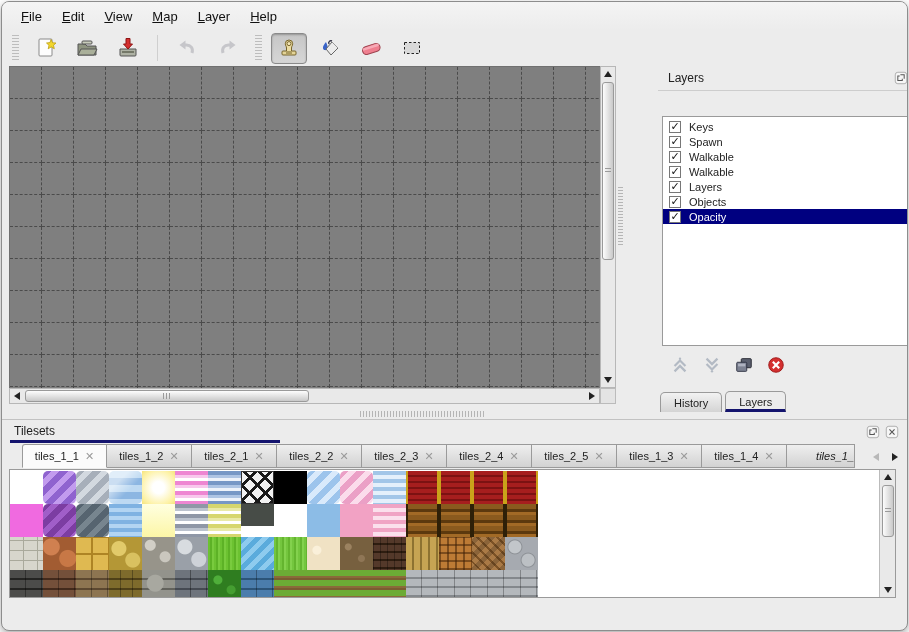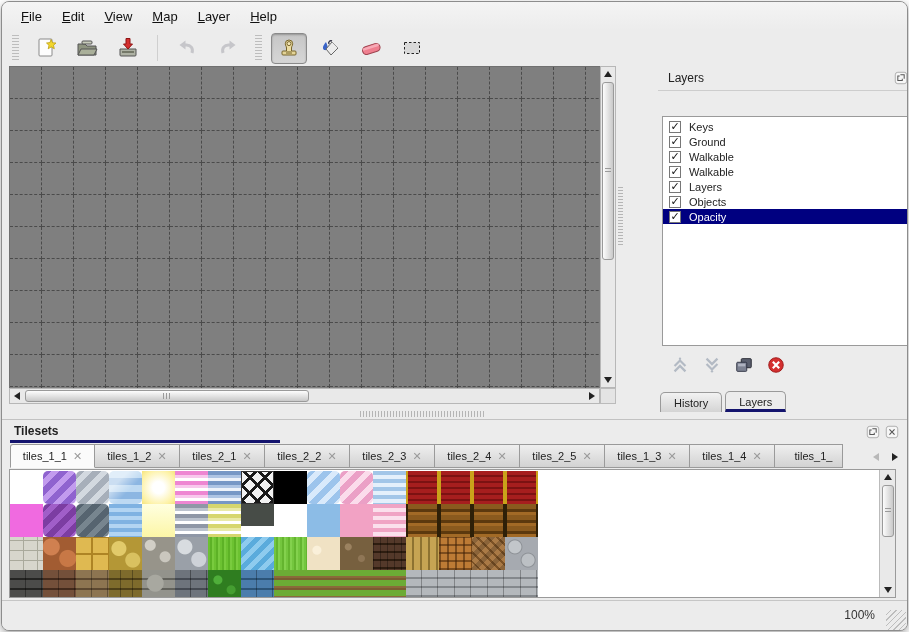--- a/index.html
+++ b/index.html
@@ -77,31 +77,31 @@
   .lt-btn{width:24px;height:24px;border:none;background:transparent;padding:0;display:flex;
     align-items:center;justify-content:center;}
   .dock-tabs{position:absolute;left:2px;top:318px;width:273px;height:28px;display:flex;align-items:flex-end;gap:3px;}
   .panel-tab{font-size:11px;color:#222;padding:4px 13px 3px 13px;border:1px solid #9a9a9a;border-bottom:none;
     border-radius:5px 5px 0 0;background:linear-gradient(180deg,#f2f2f2,#d4d4d4);}
   .panel-tab.active{background:#ececec;border-bottom:3px solid #14146e;padding-bottom:1px;}
   
   .tilesets-dock{position:absolute;left:0;top:417px;width:905px;height:181px;border-top:1px solid #c2c2c2;
     background:#ececec;}
   .ts-header{position:absolute;left:0;top:0;width:100%;height:24px;}
-  .ts-title{position:absolute;left:12px;top:4px;font-size:12px;color:#222;font-weight:bold;}
+  .ts-title{position:absolute;left:12px;top:4px;font-size:12px;color:#222;}
   .ts-underline{position:absolute;left:8px;top:20px;width:270px;height:3px;background:#14146e;}
   .ts-header-btns{position:absolute;right:8px;top:4px;display:flex;gap:4px;}
   .ts-tabbar{position:absolute;left:8px;top:24px;width:855px;height:25px;display:flex;overflow:hidden;}
   .ts-tab{flex:none;width:85px;height:24px;box-sizing:border-box;border:1px solid #9a9a9a;border-left-width:0;
     background:linear-gradient(180deg,#efefef,#d2d2d2);display:flex;align-items:center;justify-content:center;
     gap:6px;font-size:11px;color:#222;}
-  .ts-tab:first-child{border-left-width:1px;border-radius:3px 0 0 0;}
+  .ts-tab:first-child{border-left-width:1px;border-radius:3px 0 0 0;margin-left:12px;}
   .ts-tab.active{background:#fbfbfb;border-bottom:1px solid #fbfbfb;}
   .ts-tab .tab-close{color:#9a9a9a;font-size:11px;font-weight:bold;}
-  .ts-tab.truncated{width:68px;overflow:hidden;justify-content:center;padding-left:10px;}
+  .ts-tab.truncated{width:68px;overflow:hidden;justify-content:flex-end;padding-left:10px;font-style:italic;}
   .ts-scroll{position:absolute;right:4px;top:26px;display:flex;gap:2px;}
   .ts-scroll-btn{width:17px;height:21px;display:flex;align-items:center;justify-content:center;background:#ececec;}
   .ts-scroll-btn.disabled .tri-left{border-right-color:#b8b8b8;}
   .palette-box{position:absolute;left:7px;top:49px;width:887px;height:129px;background:#fff;
     border:1px solid #9a9a9a;box-sizing:border-box;overflow:hidden;}
   .palette-grid{position:absolute;left:0;top:1px;display:grid;grid-template-columns:repeat(16,33px);
     grid-auto-rows:33px;}
   .t{width:33px;height:33px;box-sizing:border-box;}
   
   .t-empty{background:#fff;}
@@ -522,21 +522,21 @@
         </span>
       </span>
     </div>
     <div class="layers-list">
         <div class="layer-row">
           <span class="checkbox">✓</span>
           <span class="layer-label">Keys</span>
         </div>
         <div class="layer-row">
           <span class="checkbox">✓</span>
-          <span class="layer-label">Ground</span>
+          <span class="layer-label">Spawn</span>
         </div>
         <div class="layer-row">
           <span class="checkbox">✓</span>
           <span class="layer-label">Walkable</span>
         </div>
         <div class="layer-row">
           <span class="checkbox">✓</span>
           <span class="layer-label">Walkable</span>
         </div>
         <div class="layer-row">
@@ -730,18 +730,14 @@
         <div class="sb-thumb-v" style="left:2px;top:15px;height:52px;">
             <span class="thumb-grip-v"></span>
           </div>
         <div class="sb-btn" style="left:1px;bottom:0;">
             <span class="tri-down"></span>
           </div>
       </div>
     </div>
   </div>
 
-  <div class="statusbar">
-    <span class="zoom-level">100%</span>
-    <span class="resize-grip"></span>
-  </div>
 
 </div>
 
 </body></html>

